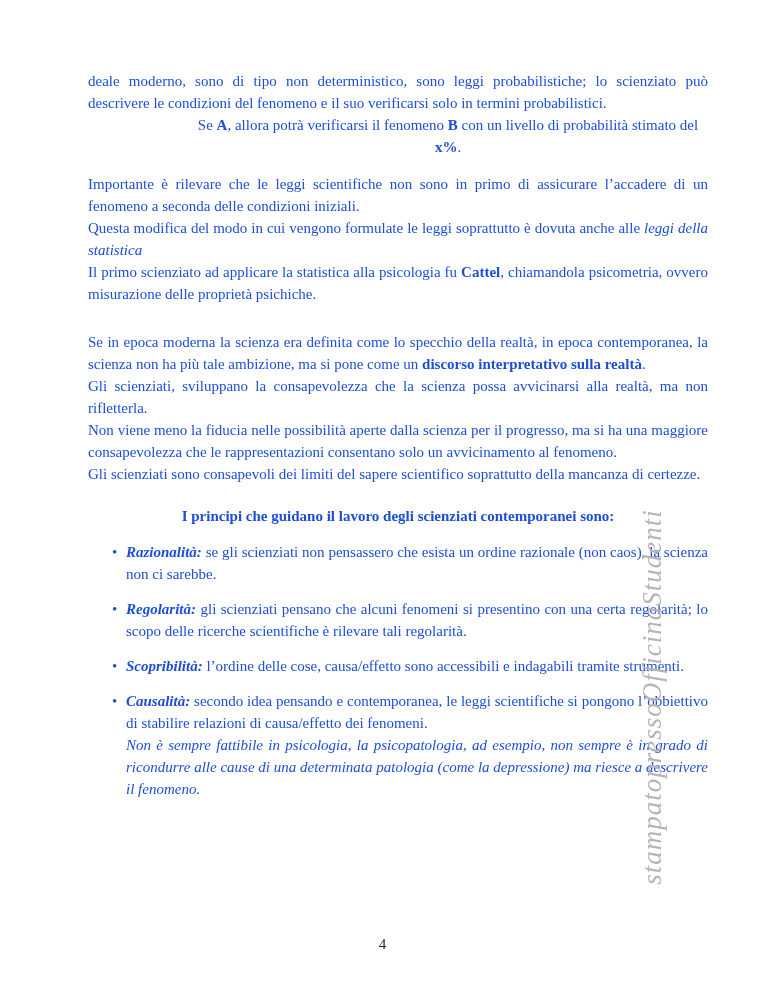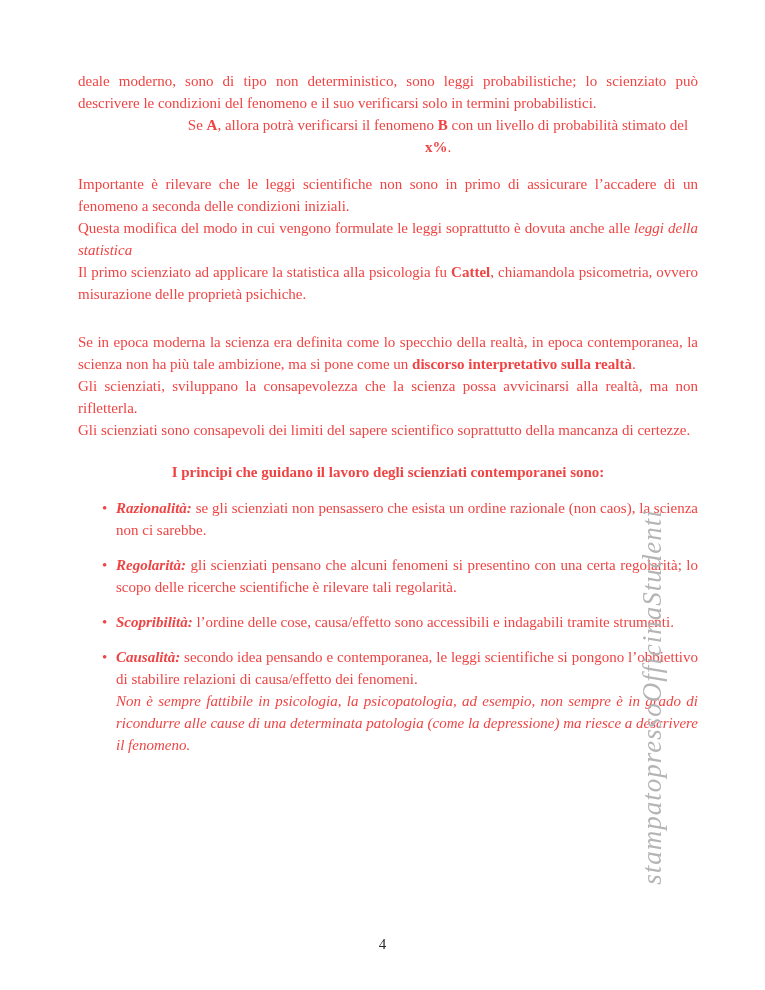--- a/index.html
+++ b/index.html
@@ -5,23 +5,23 @@
   html,body{margin:0;padding:0;background:#ffffff;}
   #page{
     position:relative;
     width:765px;height:990px;
     background:#ffffff;
     overflow:hidden;
     font-family:"Liberation Serif", serif;
   }
   .content{
     position:absolute;
-    left:78px;top:70px;width:620px;
+    left:88px;top:70px;width:620px;
     font-size:15px;line-height:22px;
-    color:#ef4444;
+    color:#1d4ed8;
     text-align:justify;
   }
   .content p{margin:0;}
   .b{font-weight:bold;}
   .i{font-style:italic;}
   .bi{font-weight:bold;font-style:italic;}
   .formula{
     margin-top:14px;
     padding-left:100px;
     text-align:center;
@@ -77,20 +77,21 @@
 
     <div class="block1">
       <p>Importante è rilevare che le leggi scientifiche non sono in primo di assicurare l’accadere di un fenomeno a seconda delle condizioni iniziali.</p>
       <p><span>Questa modifica del modo in cui vengono formulate le leggi soprattutto è dovuta anche alle </span><span class="i">leggi della statistica</span></p>
       <p><span>Il primo scienziato ad applicare la statistica alla psicologia fu </span><span class="b">Cattel</span><span>, chiamandola psicometria, ovvero misurazione delle proprietà psichiche.</span></p>
     </div>
 
     <div class="block2">
       <p><span>Se in epoca moderna la scienza era definita come lo specchio della realtà, in epoca contemporanea, la scienza non ha più tale ambizione, ma si pone come un </span><span class="b">discorso interpretativo sulla realtà</span><span>.</span></p>
       <p>Gli scienziati, sviluppano la consapevolezza che la scienza possa avvicinarsi alla realtà, ma non rifletterla.</p>
+      <p>Non viene meno la fiducia nelle possibilità aperte dalla scienza per il progresso, ma si ha una maggiore consapevolezza che le rappresentazioni consentano solo un avvicinamento al fenomeno.</p>
       <p>Gli scienziati sono consapevoli dei limiti del sapere scientifico soprattutto della mancanza di certezze.</p>
     </div>
 
     <div class="heading">I principi che guidano il lavoro degli scienziati contemporanei sono:</div>
 
     <div class="bullets">
 
       <div class="bullet">
         <span class="marker">•</span>
         <div><span class="bi">Razionalità:</span><span> se gli scienziati non pensassero che esista un ordine razionale (non caos), la scienza non ci sarebbe.</span></div>

